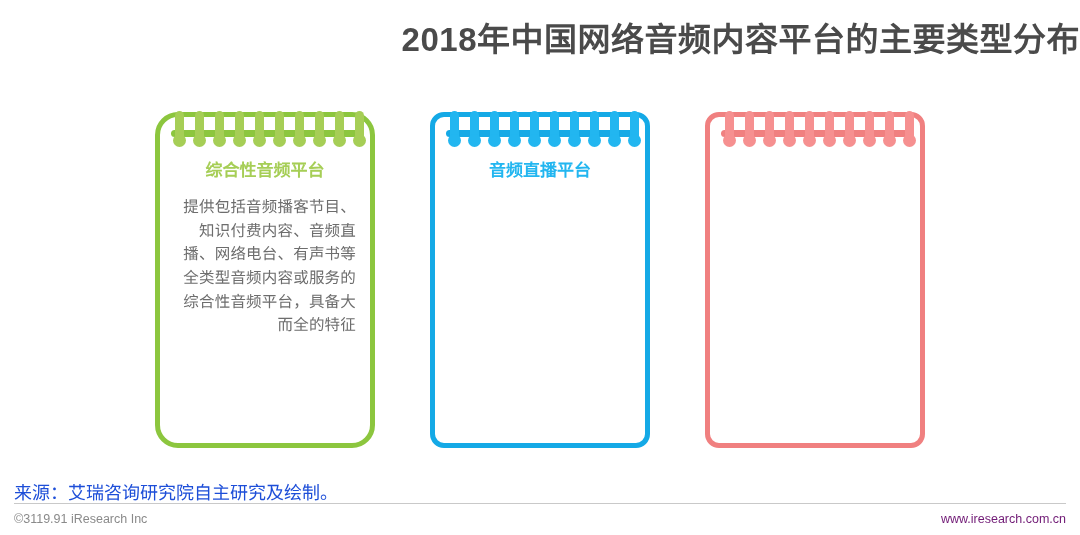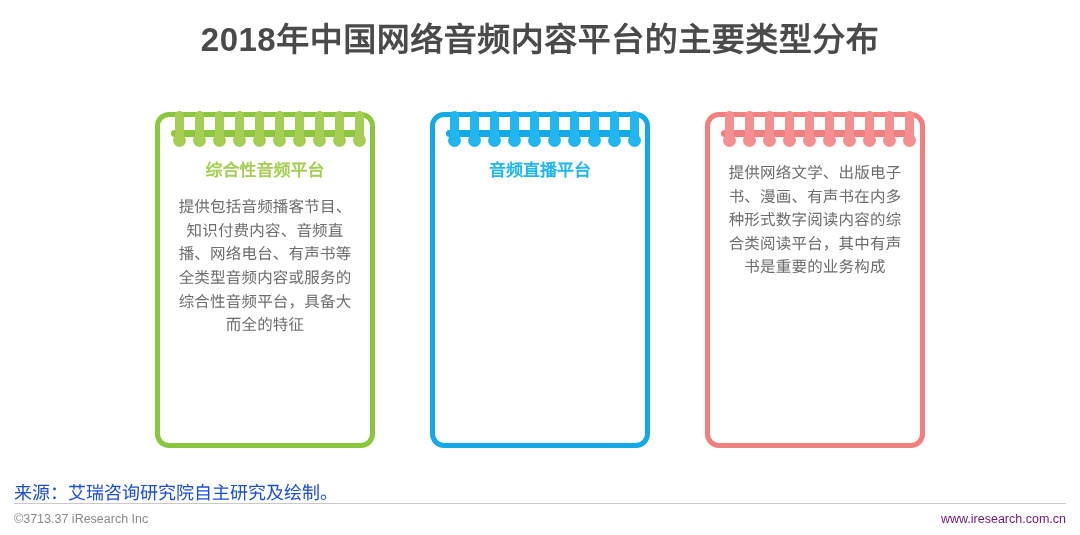--- a/index.html
+++ b/index.html
@@ -19,21 +19,21 @@
 
   
   .title-bar {
     position: absolute;
     left: 0;
     top: 0;
     width: 1080px;
     height: 78px;
     display: flex;
     align-items: center;
-    justify-content: center;
+    justify-content: flex-end;
   }
   .title-text {
     font-size: 33px;
     font-weight: bold;
     color: #4a4a4a;
     letter-spacing: 0.5px;
     white-space: nowrap;
     line-height: 1;
   }
 
@@ -101,21 +101,21 @@
     font-weight: bold;
     line-height: 1.2;
     margin: 0 0 14px 0;
     white-space: nowrap;
   }
   .card-body {
     font-size: 15.5px;
     line-height: 1.52;
     color: #6d6d6d;
     margin: 0;
-    text-align: center;
+    text-align: right;
     letter-spacing: 0.2px;
     word-break: break-all;
   }
 
   
   .source-note {
     position: absolute;
     left: 14px;
     top: 478px;
     font-size: 18px;
@@ -149,21 +149,21 @@
 </style>
 </head>
 <body>
 
 <div class="title-bar">
   <div class="title-text">2018年中国网络音频内容平台的主要类型分布</div>
 </div>
 
 <div class="cards-row">
 
-  <div class="card" id="card-0" style="border-color: rgb(140, 198, 62);">
+  <div class="card" id="card-0" style="border-color: rgb(140, 198, 62); border-radius: 23px;">
     <div class="spiral">
       <div class="spiral-bar" style="background: rgb(140, 198, 62);"></div>
     <div class="pin" style="left: 20px; background: rgb(166, 206, 86);"></div>
         <div class="pin" style="left: 40px; background: rgb(166, 206, 86);"></div>
         <div class="pin" style="left: 60px; background: rgb(166, 206, 86);"></div>
         <div class="pin" style="left: 80px; background: rgb(166, 206, 86);"></div>
         <div class="pin" style="left: 100px; background: rgb(166, 206, 86);"></div>
         <div class="pin" style="left: 120px; background: rgb(166, 206, 86);"></div>
         <div class="pin" style="left: 140px; background: rgb(166, 206, 86);"></div>
         <div class="pin" style="left: 160px; background: rgb(166, 206, 86);"></div>
@@ -198,24 +198,23 @@
         <div class="pin" style="left: 40px; background: rgb(246, 144, 144);"></div>
         <div class="pin" style="left: 60px; background: rgb(246, 144, 144);"></div>
         <div class="pin" style="left: 80px; background: rgb(246, 144, 144);"></div>
         <div class="pin" style="left: 100px; background: rgb(246, 144, 144);"></div>
         <div class="pin" style="left: 120px; background: rgb(246, 144, 144);"></div>
         <div class="pin" style="left: 140px; background: rgb(246, 144, 144);"></div>
         <div class="pin" style="left: 160px; background: rgb(246, 144, 144);"></div>
         <div class="pin" style="left: 180px; background: rgb(246, 144, 144);"></div>
         <div class="pin" style="left: 200px; background: rgb(246, 144, 144);"></div>
       </div>
-    <div class="card-body">提供网络文学、出版电子书、漫画、有声书在内多种形式数字阅读内容的综合类阅读平台，其中有声书是重要的业务构成</div>
   </div>
 
 </div>
 
 <div class="source-note">来源：艾瑞咨询研究院自主研究及绘制。</div>
 
 <div class="footer-rule"></div>
 
-<div class="copyright">©3713.37 iResearch Inc</div>
+<div class="copyright">©3119.91 iResearch Inc</div>
 
 <div class="website">www.iresearch.com.cn</div>
 
 </body></html>

